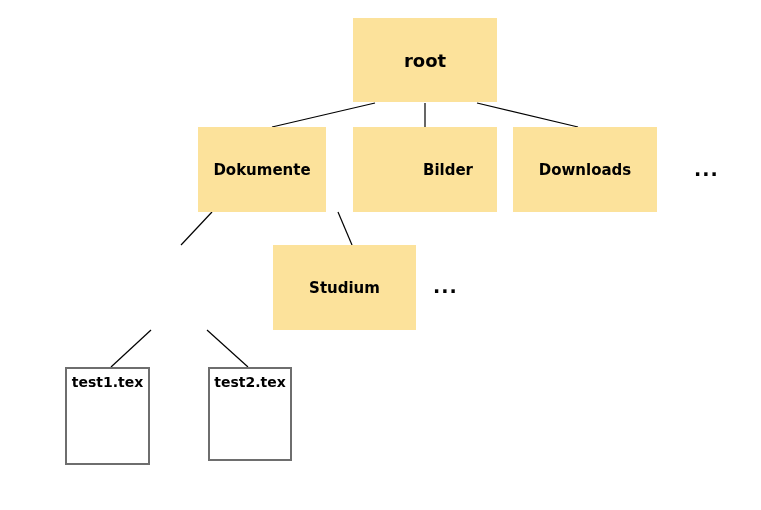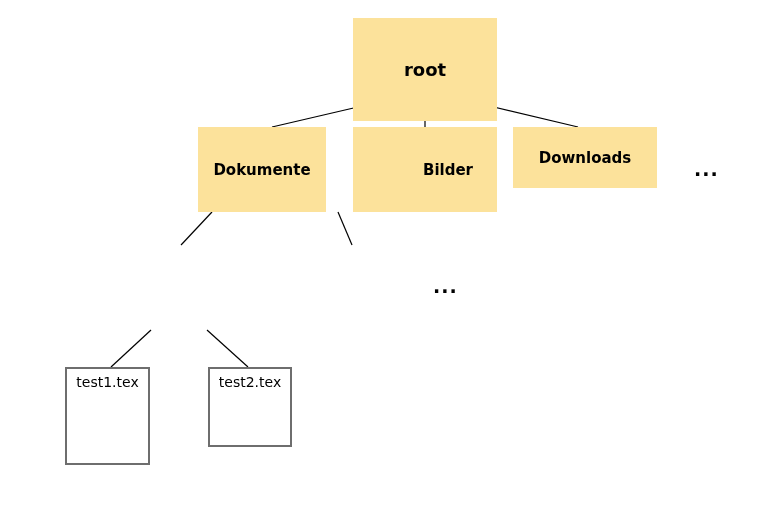--- a/index.html
+++ b/index.html
@@ -41,38 +41,38 @@
   }
   .folder.root {
     font-size: 18px;
   }
   .file {
     background: #ffffff;
     border: 2px solid var(--file-border, #6E6E6E);
     align-items: flex-start;
     justify-content: center;
     font-size: 14px;
-    font-weight: normal;
+    font-weight: bold;
     padding-top: 5px;
   }
   .ellipsis {
     position: absolute;
     font-weight: bold;
     font-size: 19px;
     letter-spacing: 1px;
   }
   
-  #node-root       { left: 353px; top: 18px;  width: 144px; height: 103px; }
+  #node-root       { left: 353px; top: 18px;  width: 144px; height: 84px; }
   #node-dokumente  { left: 198px; top: 127px; width: 128px; height: 85px; }
   #node-bilder     { left: 353px; top: 127px; width: 144px; height: 85px; padding-left: 46px; }
-  #node-downloads  { left: 513px; top: 127px; width: 144px; height: 61px; }
+  #node-downloads  { left: 513px; top: 127px; width: 144px; height: 85px; }
   #node-latex-tut  { left: 108px; top: 245px; width: 142px; height: 85px; }
   #node-studium    { left: 273px; top: 245px; width: 143px; height: 85px; }
   #file-test1      { left: 65px;  top: 367px; width: 85px;  height: 98px; }
-  #file-test2      { left: 208px; top: 367px; width: 84px;  height: 80px; }
+  #file-test2      { left: 208px; top: 367px; width: 84px;  height: 94px; }
   #ellipsis-level2 { left: 694px; top: 158px; }
   #ellipsis-level3 { left: 433px; top: 275px; }
 </style>
 </head>
 <body>
 
 <div class="canvas">
 
   <svg class="edges" width="761" height="510" aria-hidden="true">
     <line x1="375" y1="103" x2="272" y2="127"></line>
@@ -96,20 +96,23 @@
     <span>Bilder</span>
   </div>
 
   <div class="node folder" id="node-downloads">
     <span>Downloads</span>
   </div>
 
   <div class="ellipsis" id="ellipsis-level2">...</div>
 
 
+  <div class="node folder" id="node-studium">
+    <span>Studium</span>
+  </div>
 
   <div class="ellipsis" id="ellipsis-level3">...</div>
 
   <div class="node file" id="file-test1">
     <span>test1.tex</span>
   </div>
 
   <div class="node file" id="file-test2">
     <span>test2.tex</span>
   </div>

